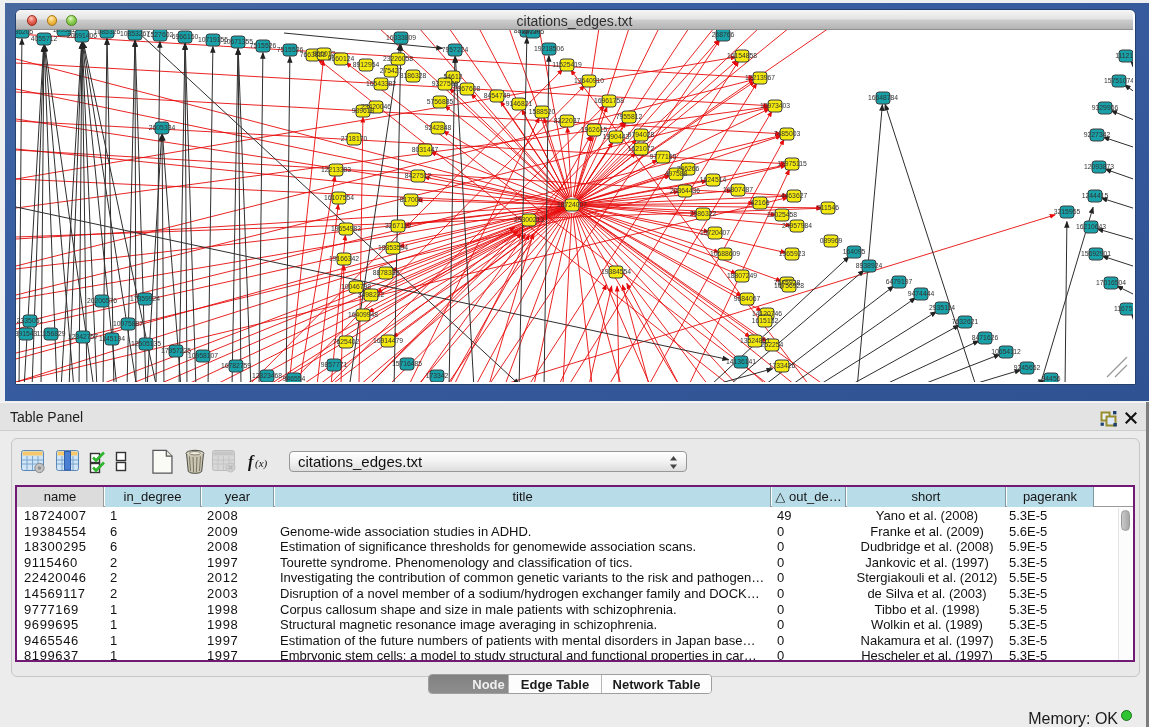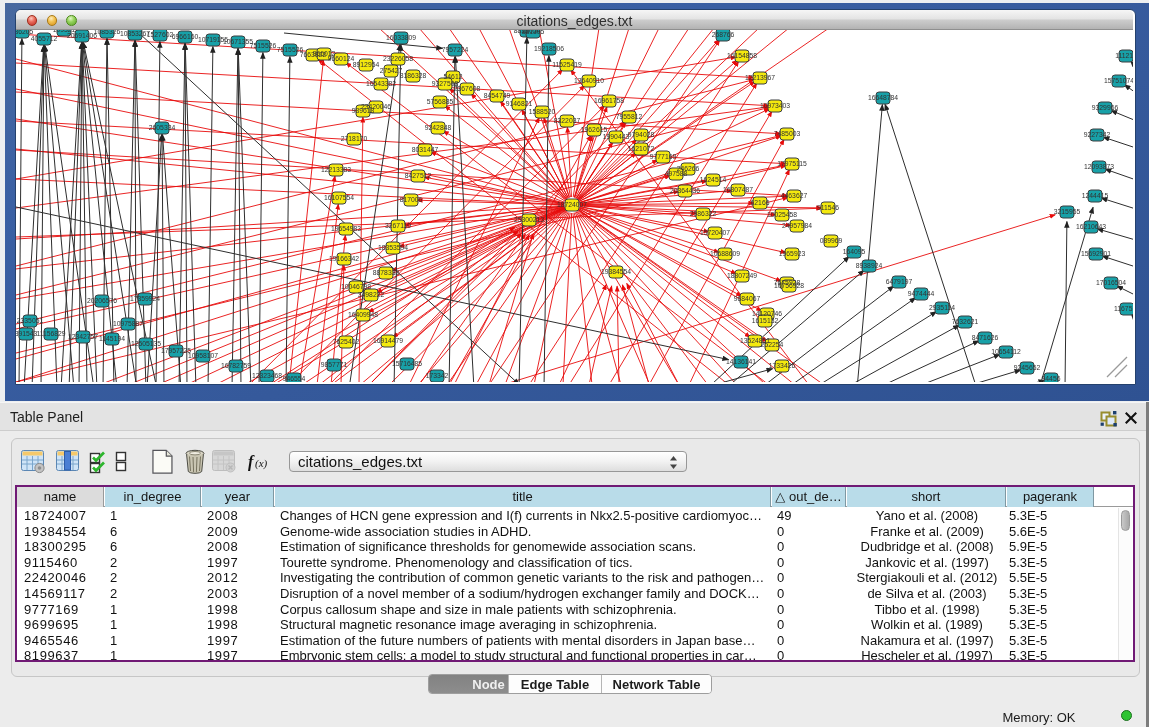--- a/index.html
+++ b/index.html
@@ -51,21 +51,21 @@
 .row span { position:absolute; top:0; white-space:nowrap; }
 .row span.n { letter-spacing:0.6px; }
 #sbtrack { position:absolute; right:1px; top:21px; width:14px; height:155px; background:#fcfcfc; border-left:1px solid #e4e4e4;}
 #sbthumb { position:absolute; left:2px; top:2px; width:9px; height:21px; background:linear-gradient(90deg,#c9c9c9,#a8a8a8); border-radius:5px; border:1px solid #9a9a9a;}
 
 
 #tabs { position:absolute; left:428px; top:674px; height:20px; display:flex;
   border:1px solid #9e9e9e; border-radius:4px; overflow:hidden; font-size:13px; }
 .tab { height:20px; line-height:19px; text-align:center; background:#fdfdfd; color:#1c1c1c; font-weight:bold; }
 .tab.sel { background:linear-gradient(#828282,#8e8e8e); color:#f0f0f0; }
-#memtxt { position:absolute; left:960px; top:710px; width:158px; text-align:center; font-size:13px; color:#1a1a1a; }
+#memtxt { position:absolute; left:960px; top:710px; width:158px; text-align:right; font-size:16px; color:#1a1a1a; }
 #memdot { position:absolute; left:1121px; top:710px; width:11px; height:11px; border-radius:50%;
   background:#2ec432; border:1.5px solid #1d7020; }
 </style></head>
 <body>
 <div id="stage">
 
   <div id="topzone"></div>
   <div id="blueframe"></div>
   <div id="window">
     <div id="graph">
@@ -665,21 +665,20 @@
       <div class="th" style="left:185px;width:72px;">year</div>
       <div class="th" style="left:258px;width:496px;">title</div>
       <div class="th" style="left:755px;width:74px;">△ out_de…</div>
       <div class="th" style="left:830px;width:159px;">short</div>
       <div class="th" style="left:990px;width:87px;">pagerank</div>
     </div>
 <div class="row" style="top:21.0px">
         <span class="n" style="left:7px">18724007</span>
         <span class="n" style="left:93px">1</span>
         <span class="n" style="left:190px">2008</span>
-        <span style="left:263px">Changes of HCN gene expression and I(f) currents in Nkx2.5-positive cardiomyoc…</span>
         <span style="left:760px">49</span>
         <span style="left:830px;width:160px;text-align:center">Yano et al. (2008)</span>
         <span style="left:992px">5.3E-5</span>
       </div>
 <div class="row" style="top:36.6px">
         <span class="n" style="left:7px">19384554</span>
         <span class="n" style="left:93px">6</span>
         <span class="n" style="left:190px">2009</span>
         <span style="left:263px">Genome-wide association studies in ADHD.</span>
         <span style="left:760px">0</span>

